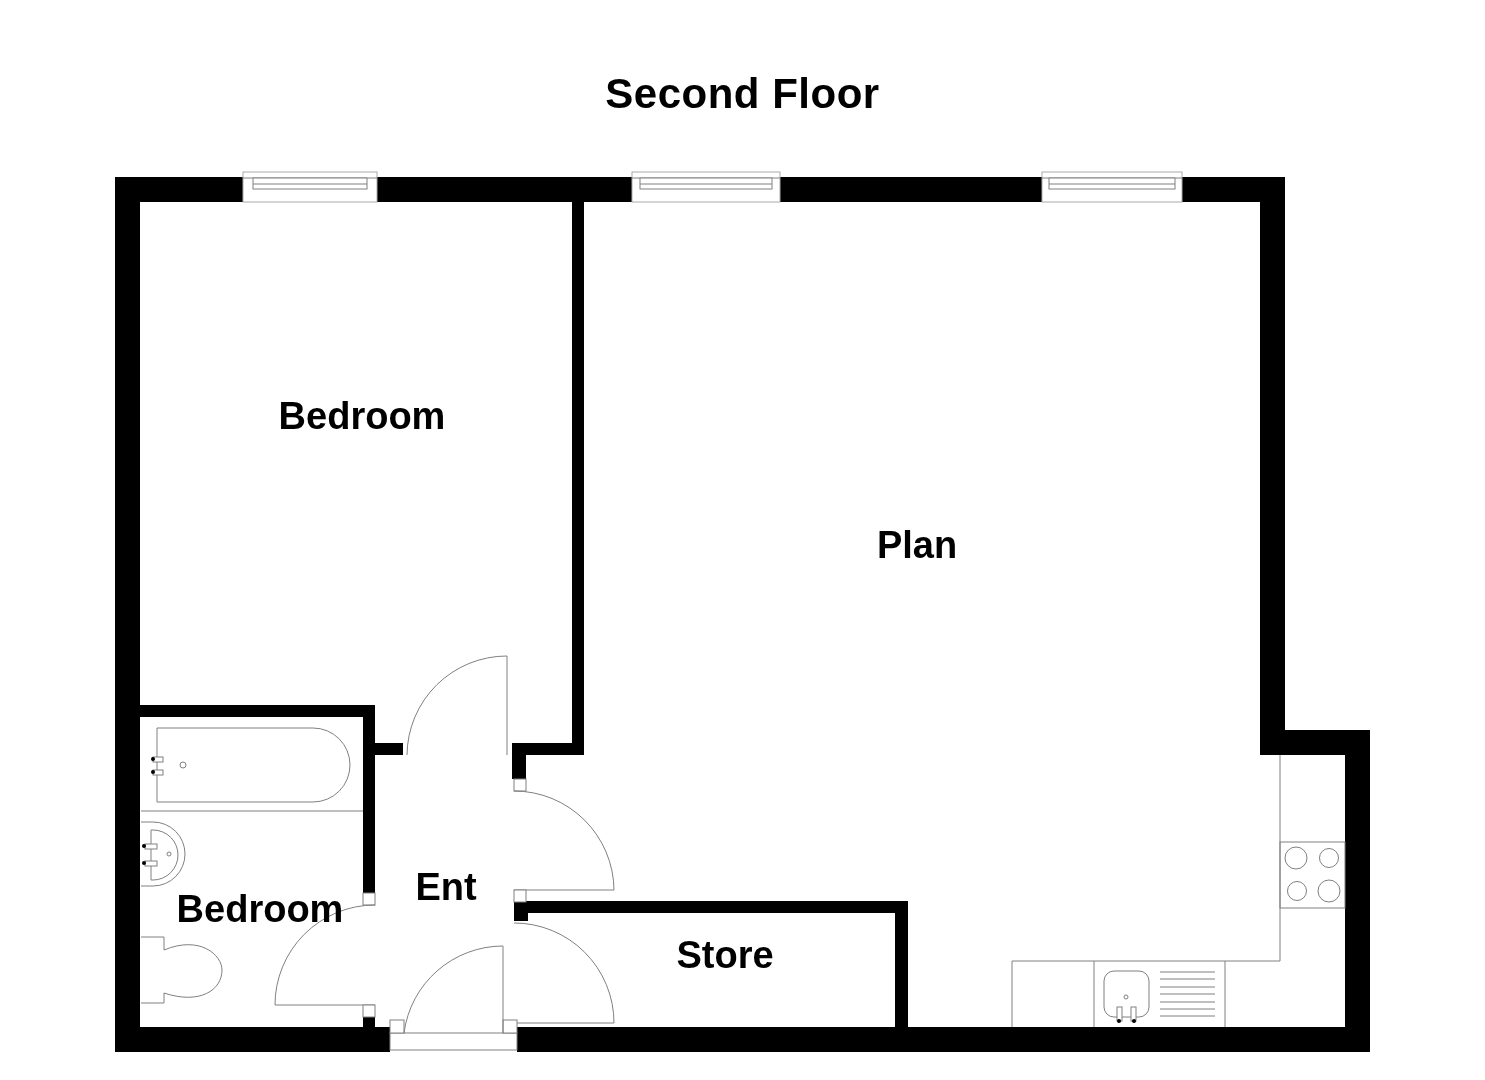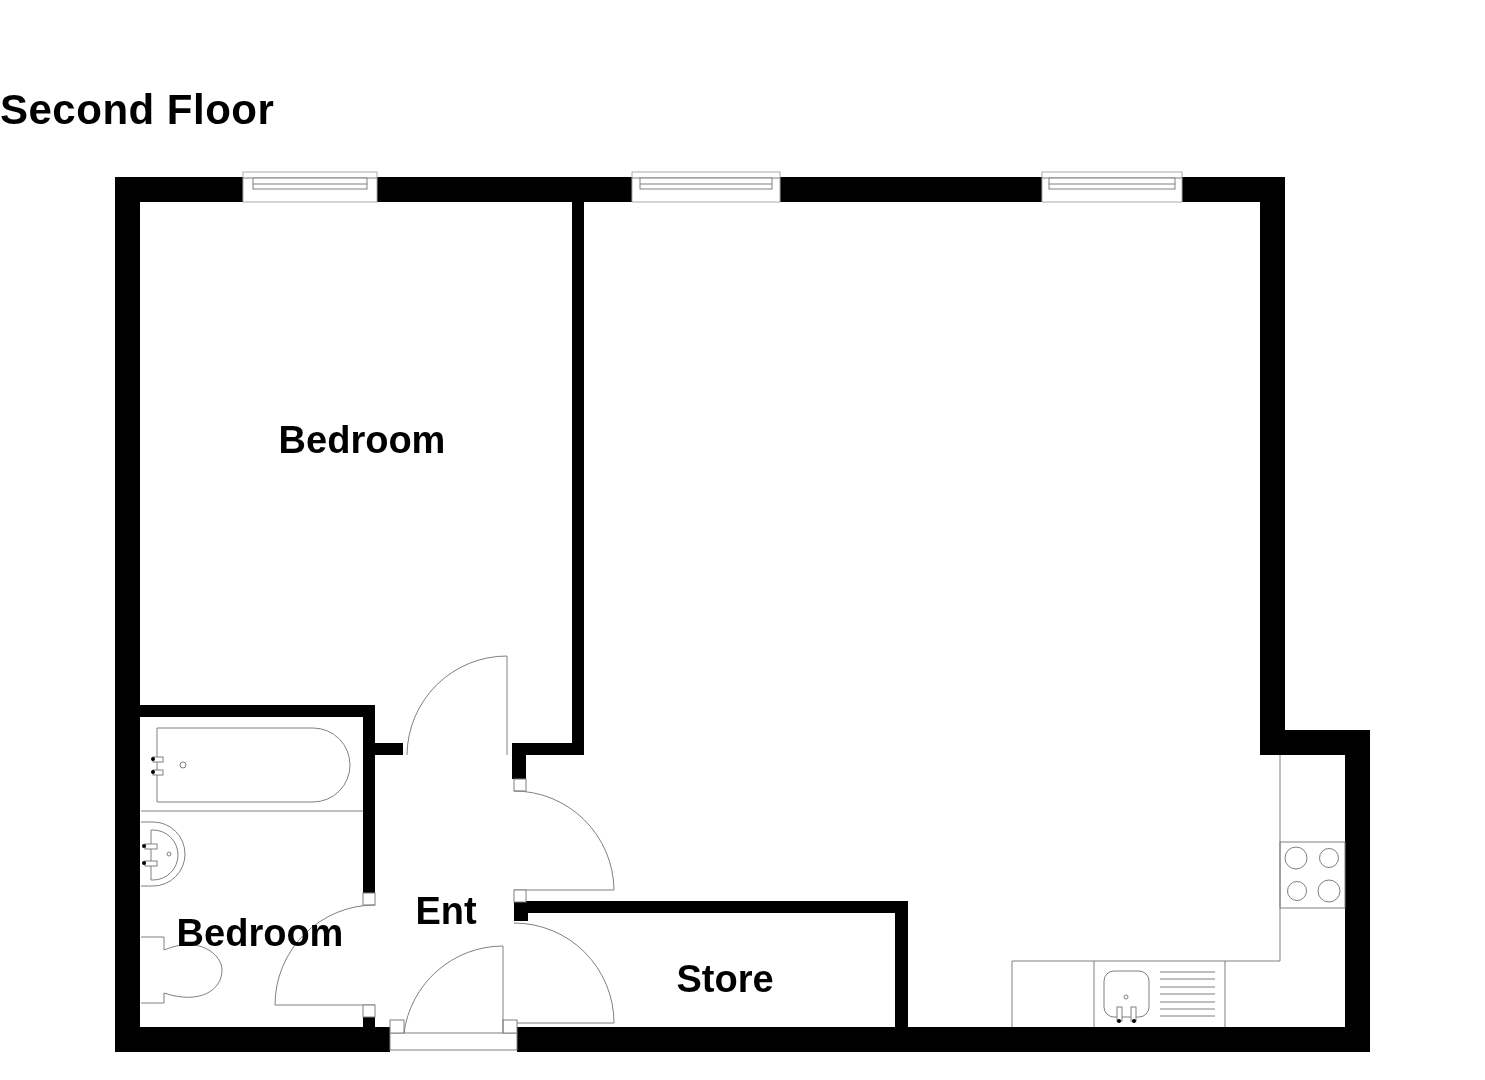--- a/index.html
+++ b/index.html
@@ -1,22 +1,22 @@
 <!DOCTYPE html>
 <html><head>
   <meta charset="utf-8">
   <style>
     html, body { margin: 0; padding: 0; background: #ffffff; }
     body { width: 1485px; height: 1080px; position: relative; overflow: hidden;
            font-family: "Liberation Sans", sans-serif; }
     #plan { position: absolute; left: 0; top: 0; }
-    .title { position: absolute; left: 0; width: 1485px; top: 86px; 
+    .title { position: absolute; left: 0; width: 1485px; top: 70px; text-align: center;
              font-weight: bold; font-size: 42px; color: #000; letter-spacing: 0.5px; }
     .room-label { position: absolute; font-weight: bold; font-size: 38px; color: #000;
-                  text-align: center; line-height: 42px; white-space: pre-line; margin-top: 24px; }
+                  text-align: center; line-height: 42px; white-space: pre-line; }
   </style>
 </head>
 <body>
 
 <svg id="plan" width="1485" height="1080" viewBox="0 0 1485 1080" xmlns="http://www.w3.org/2000/svg">
 
   <g fill="#000">
 
     <rect x="115" y="177" width="128" height="25"></rect>
     <rect x="377" y="177" width="255" height="25"></rect>
@@ -165,19 +165,20 @@
       <line x1="1160" y1="1016" x2="1215" y2="1016"></line>
     </g>
   </g>
 </svg>
 
 <div class="title">Second Floor</div>
 
 <div class="room-label" style="left:262px; top:395px; width:200px;">Bedroom</div>
 
 <div class="room-label" style="left:817px; top:482px; width:200px;">
+  <div>Plan</div>
 </div>
 
 <div class="room-label" style="left:155px; top:888px; width:210px;">Bedroom</div>
 
 <div class="room-label" style="left:396px; top:866px; width:100px;text-align:center;">Ent</div>
 
 <div class="room-label" style="left:645px; top:934px; width:160px;">Store</div>
 
 </body></html>

